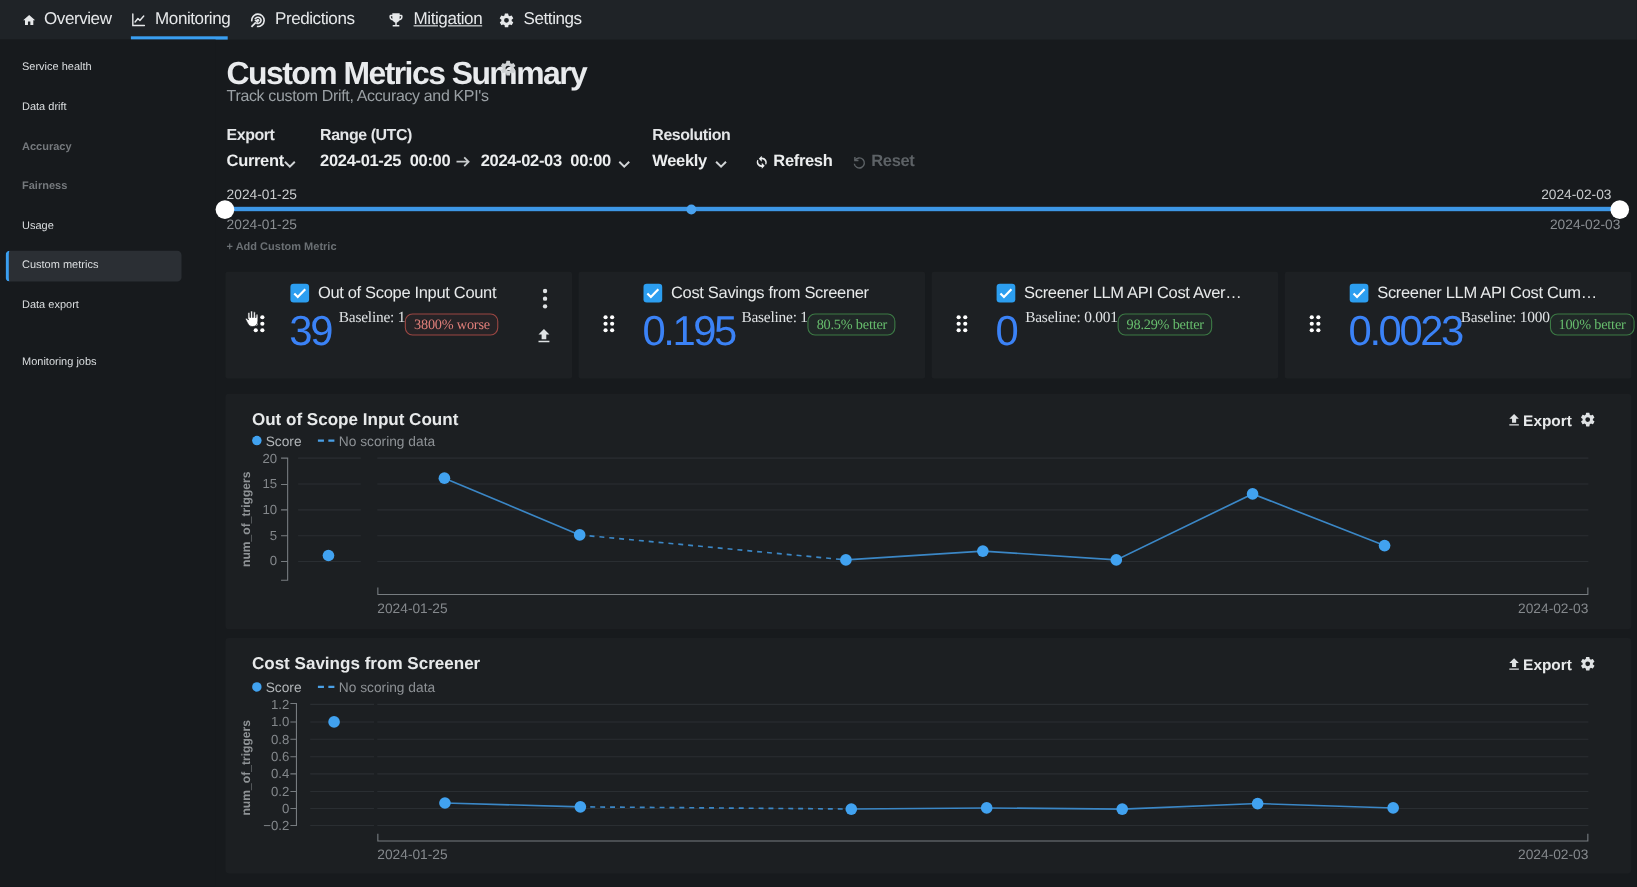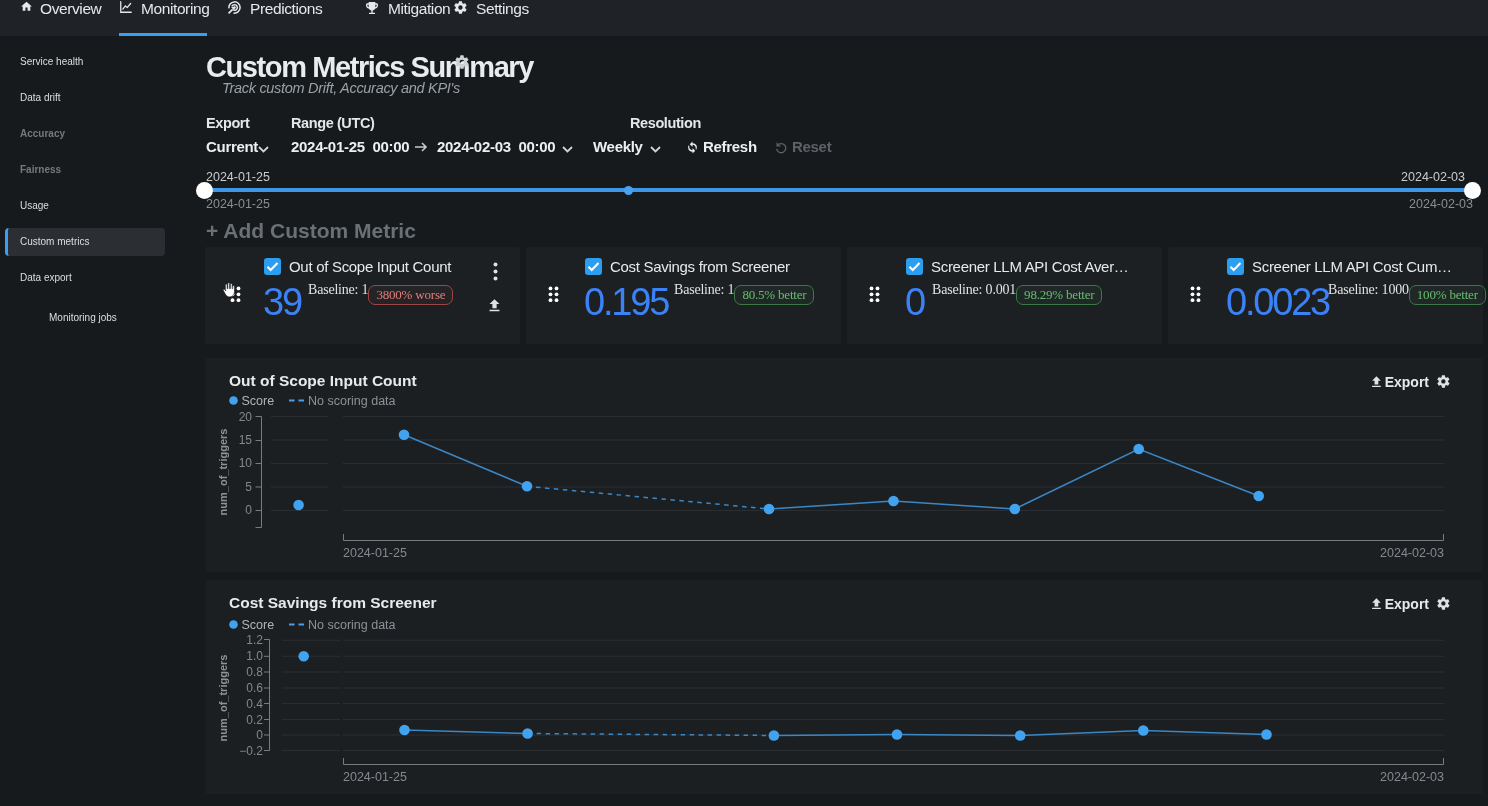--- a/index.html
+++ b/index.html
@@ -7,46 +7,46 @@
   body {
     width:1488px; height:806px; position:relative; overflow:hidden;
     background:#171a1d; color:#e8eaec;
     font-family:"Liberation Sans", sans-serif;
   }
   .abs { position:absolute; }
   svg { display:block; }
 
   
   #topnav { position:absolute; left:0; top:0; width:1488px; height:36px; background:#1f2327; }
-  .navitem { position:absolute; top:0; height:36px; display:flex; gap:8px;
+  .navitem { position:absolute; top:0; height:36px; display:flex; align-items:center; gap:8px;
     font-size:15.5px; color:#e6e8ea; letter-spacing:-0.4px; }
   #nav-underline { position:absolute; left:119px; top:33px; width:88px; height:3px; background:#3a9ff1; }
 
   
   #sidebar { position:absolute; left:0; top:36px; width:196px; height:770px; background:#171a1d; }
   .sideitem { position:absolute; left:20px; height:20px; line-height:20px; font-size:10px; color:#dcdfe1; white-space:nowrap; }
   .sideitem.dim { color:#75797d;font-weight:bold; }
   #side-active { position:absolute; left:5px; top:192px; width:160px; height:28px;
      background:#2b2f34; border-left:3px solid #3a9ff1; border-radius:4px; }
 
   
   #h1 { position:absolute; left:206px; top:51px; font-size:29px; font-weight:bold; color:#e9ebed; letter-spacing:-1.4px; }
-  #sub { position:absolute; left:222px; top:80px; font-size:14.5px; color:#9aa0a4; letter-spacing:-0.3px;font-style:italic; }
+  #sub { position:absolute; left:206px; top:80px; font-size:14.5px; color:#9aa0a4; letter-spacing:-0.3px; }
 
   .ctl-label { position:absolute; top:114.5px; font-size:14.5px; font-weight:bold; color:#e4e6e8; letter-spacing:-0.4px; }
   .ctl-val { position:absolute; top:138px; font-size:15px; font-weight:bold; color:#eceeef; letter-spacing:-0.3px; }
 
   
   #track { position:absolute; left:205px; top:187.5px; width:1268px; height:4.5px; background:#3d97e6; }
   .handle { position:absolute; width:17px; height:17px; border-radius:50%; background:#ffffff; top:182px; }
   #middot { position:absolute; left:624px; top:186px; width:9px; height:9px; border-radius:50%; background:#4aa2ef; }
   .sl-label { position:absolute; font-size:12.5px; color:#c9ccce; }
   .sl-label.dim { color:#8a8e92; }
 
-  #addmetric { position:absolute; left:206px; top:219px; font-size:21px; font-weight:bold; color:#6b7074; }
+  #addmetric { position:absolute; left:206px; top:219px; font-size:10px; font-weight:bold; color:#6b7074; }
 
   
   .card { position:absolute; top:247px; width:315px; height:97px; background:#1d2023; border-radius:2px; }
   .card .cb { position:absolute; left:59px; top:11px; width:17px; height:17px; border-radius:3px; background:#2c9ef0; }
   .card .ttl { position:absolute; left:84px; top:11px; font-size:15px; color:#e7e9ea; white-space:nowrap; letter-spacing:-0.3px; }
   .card .row { position:absolute; left:0; top:0; }
   .card .num { position:absolute; left:58px; top:36.5px; font-size:38px; line-height:36.5px; color:#3b82f6; letter-spacing:-2.2px; }
   .card .meta { position:absolute; top:36px; display:flex; flex-direction:row;font-family:Liberation Serif, serif; }
   .card .bl { font-size:14px; line-height:14px; color:#dfe2e4; letter-spacing:-0.2px; white-space:nowrap; }
   .badge { margin-top:1.5px; align-self:flex-start; white-space:nowrap; font-size:13px; line-height:14px; padding:2px 7px; letter-spacing:-0.2px;
@@ -77,21 +77,21 @@
   <div class="navitem" style="left:227px;">
     <svg width="15" height="15" viewBox="0 0 24 24" fill="none" stroke="#e6e8ea" stroke-width="2.4">
       <path d="M3.14 13.56A9 9 0 1 1 10.44 20.86"></path>
       <path d="M7.77 10.46A4.5 4.5 0 1 1 9.75 15.9"></path>
       <circle cx="12" cy="12" r="2" fill="#e6e8ea" stroke="none"></circle>
       <path d="M2.5 21.5l6.5-6.5" stroke-width="2.6"></path>
       <path d="M11.5 16.5l.7-5.7-5.7.7z" fill="#e6e8ea" stroke="none"></path>
     </svg>
     <span>Predictions</span>
   </div>
-  <div class="navitem" style="left:364px;">
+  <div class="navitem" style="left:352px;text-decoration:underline;">
     <svg width="16" height="16" viewBox="0 0 24 24" fill="#e6e8ea">
         <path d="M19 5h-2V3H7v2H5a2 2 0 0 0-2 2v1a5 5 0 0 0 4.4 4.95A6 6 0 0 0 11 15.9V19H7.5v2h9v-2H13v-3.1a6 6 0 0 0 3.6-2.95A5 5 0 0 0 21 8V7a2 2 0 0 0-2-2zM5 8V7h2v3.8A3 3 0 0 1 5 8zm14 0a3 3 0 0 1-2 2.8V7h2z"></path>
       </svg>
     <span>Mitigation</span>
   </div>
   <div class="navitem" style="left:453px;">
     <svg width="15" height="15" viewBox="0 0 24 24" fill="#e6e8ea">
         <path d="M19.4 13a7.5 7.5 0 0 0 .07-1 7.5 7.5 0 0 0-.07-1l2.1-1.6a.5.5 0 0 0 .12-.64l-2-3.46a.5.5 0 0 0-.6-.22l-2.5 1a7.7 7.7 0 0 0-1.7-1l-.4-2.65A.5.5 0 0 0 13.9 2h-4a.5.5 0 0 0-.5.42L9 5.08a7.7 7.7 0 0 0-1.7 1l-2.5-1a.5.5 0 0 0-.6.22l-2 3.46a.5.5 0 0 0 .1.64L4.5 11a7.5 7.5 0 0 0-.07 1 7.5 7.5 0 0 0 .07 1l-2.1 1.6a.5.5 0 0 0-.12.64l2 3.46c.12.22.38.3.6.22l2.5-1a7.7 7.7 0 0 0 1.7 1l.4 2.66c.04.24.25.42.5.42h4c.24 0 .45-.18.5-.42l.4-2.66a7.7 7.7 0 0 0 1.7-1l2.5 1c.22.09.48 0 .6-.22l2-3.46a.5.5 0 0 0-.12-.64zM11.9 15.5a3.5 3.5 0 1 1 0-7 3.5 3.5 0 0 1 0 7z"></path>
       </svg>
     <span>Settings</span>
@@ -101,32 +101,32 @@
 
 <div id="sidebar">
   <div id="side-active"></div>
   <div class="sideitem" style="top:16px;">Service health</div>
   <div class="sideitem" style="top:52px;">Data drift</div>
   <div class="sideitem dim" style="top:88px;">Accuracy</div>
   <div class="sideitem dim" style="top:124px;">Fairness</div>
   <div class="sideitem" style="top:160px;">Usage</div>
   <div class="sideitem" style="top:196px;">Custom metrics</div>
   <div class="sideitem" style="top:232px;">Data export</div>
-  <div class="sideitem" style="top:272px;margin-left:29px;">Monitoring jobs</div>
+  <div class="sideitem" style="top:284px;">Monitoring jobs</div>
 </div>
 
 <div id="h1">Custom Metrics Summary</div>
 <svg class="abs" style="left:454px; top:54px;" width="16" height="16" viewBox="0 0 24 24" fill="#cfd2d4">
     <path d="M19.4 13a7.5 7.5 0 0 0 .07-1 7.5 7.5 0 0 0-.07-1l2.1-1.6a.5.5 0 0 0 .12-.64l-2-3.46a.5.5 0 0 0-.6-.22l-2.5 1a7.7 7.7 0 0 0-1.7-1l-.4-2.65A.5.5 0 0 0 13.9 2h-4a.5.5 0 0 0-.5.42L9 5.08a7.7 7.7 0 0 0-1.7 1l-2.5-1a.5.5 0 0 0-.6.22l-2 3.46a.5.5 0 0 0 .1.64L4.5 11a7.5 7.5 0 0 0-.07 1 7.5 7.5 0 0 0 .07 1l-2.1 1.6a.5.5 0 0 0-.12.64l2 3.46c.12.22.38.3.6.22l2.5-1a7.7 7.7 0 0 0 1.7 1l.4 2.66c.04.24.25.42.5.42h4c.24 0 .45-.18.5-.42l.4-2.66a7.7 7.7 0 0 0 1.7-1l2.5 1c.22.09.48 0 .6-.22l2-3.46a.5.5 0 0 0-.12-.64zM11.9 15.5a3.5 3.5 0 1 1 0-7 3.5 3.5 0 0 1 0 7z"></path>
   </svg>
 <div id="sub">Track custom Drift, Accuracy and KPI's</div>
 
 <div class="ctl-label" style="left:206px;">Export</div>
 <div class="ctl-label" style="left:291px;">Range (UTC)</div>
-<div class="ctl-label" style="left:593px;margin-left:37px;">Resolution</div>
+<div class="ctl-label" style="left:593px;">Resolution</div>
 
 <div class="ctl-val" style="left:206px;">Current</div>
 <svg class="abs" style="left:258px; top:146px;" width="11" height="7" viewBox="0 0 11 7" fill="none" stroke="#d0d3d5" stroke-width="1.8">
     <path d="M1 1l4.5 4.5L10 1"></path>
   </svg>
 
 <div class="ctl-val" style="left:291px;">2024-01-25&nbsp; 00:00</div>
 <svg class="abs" style="left:414px; top:141px;" width="14" height="12" viewBox="0 0 14 12" fill="none" stroke="#c7cacc" stroke-width="1.6">
     <path d="M1 6h11M8 2l4 4-4 4"></path>
   </svg>

